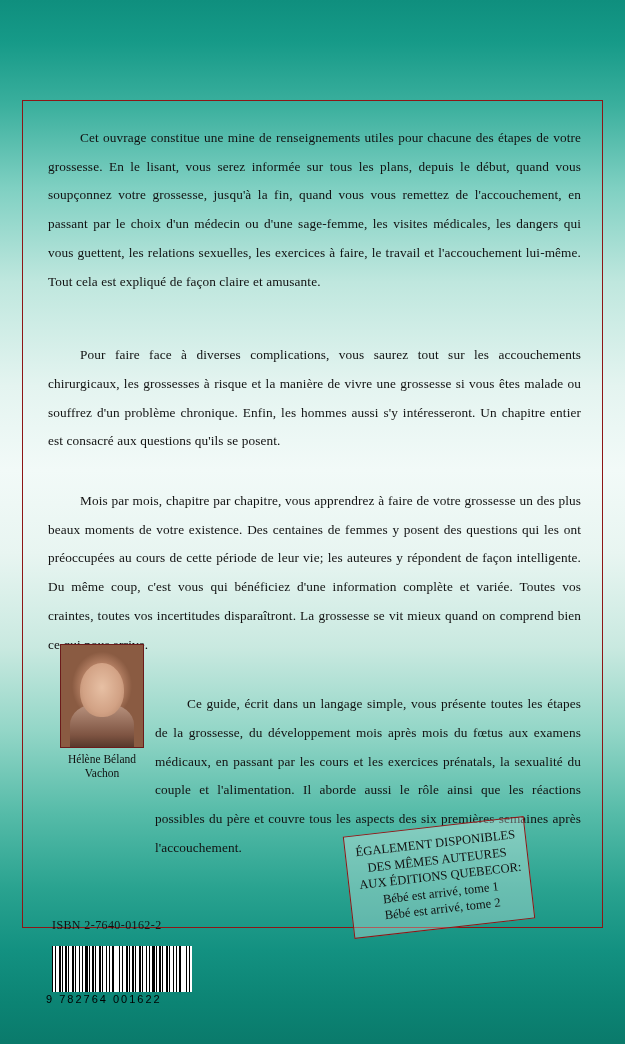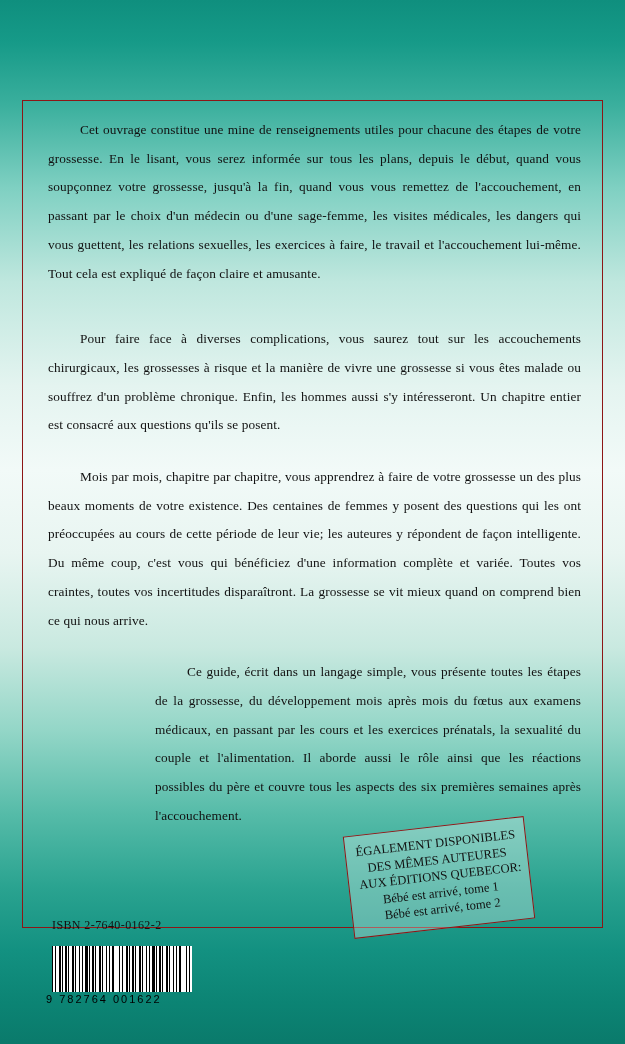--- a/index.html
+++ b/index.html
@@ -51,21 +51,21 @@
     left: 48px;
     top: 108px;
     width: 533px;
     color: #111111;
     font-size: 13.3px;
     line-height: 28.7px;
     text-align: justify;
     letter-spacing: 0.1px;
   }
   .text-col p {
-    margin: 8px 0 1px 0;
+    margin: 16px 0 1px 0;
     text-indent: 32px;
   }
   .para-gap {
     height: 14px;
   }
   .last-para {
     padding-left: 107px;
     text-indent: 32px;
   }
   .author-block {
@@ -183,20 +183,25 @@
     <p>Cet ouvrage constitue une mine de renseignements utiles pour chacune des étapes de votre grossesse. En le lisant, vous serez informée sur tous les plans, depuis le début, quand vous soupçonnez votre grossesse, jusqu'à la fin, quand vous vous remettez de l'accouchement, en passant par le choix d'un médecin ou d'une sage-femme, les visites médicales, les dangers qui vous guettent, les relations sexuelles, les exercices à faire, le travail et l'accouchement lui-même. Tout cela est expliqué de façon claire et amusante.</p>
     <div class="para-gap"></div>
     <div class="para-gap"></div>
     <p>Pour faire face à diverses complications, vous saurez tout sur les accouchements chirurgicaux, les grossesses à risque et la manière de vivre une grossesse si vous êtes malade ou souffrez d'un problème chronique. Enfin, les hommes aussi s'y intéresseront. Un chapitre entier est consacré aux questions qu'ils se posent.</p>
     <div class="para-gap"></div>
     <p>Mois par mois, chapitre par chapitre, vous apprendrez à faire de votre grossesse un des plus beaux moments de votre existence. Des centaines de femmes y posent des questions qui les ont préoccupées au cours de cette période de leur vie; les auteures y répondent de façon intelligente. Du même coup, c'est vous qui bénéficiez d'une information complète et variée. Toutes vos craintes, toutes vos incertitudes disparaîtront. La grossesse se vit mieux quand on comprend bien ce qui nous arrive.</p>
     <div class="para-gap"></div>
     <p class="last-para">Ce guide, écrit dans un langage simple, vous présente toutes les étapes de la grossesse, du développement mois après mois du fœtus aux examens médicaux, en passant par les cours et les exercices prénatals, la sexualité du couple et l'alimentation. Il aborde aussi le rôle ainsi que les réactions possibles du père et couvre tous les aspects des six premières semaines après l'accouchement.</p>
   </div>
 
+  <div class="author-block">
+    <div class="author-photo"></div>
+    <div class="author-name">Hélène Béland</div>
+    <div class="author-name" style="margin-top:0">Vachon</div>
+  </div>
 
   <div class="promo-box">
     <div class="line">ÉGALEMENT DISPONIBLES</div>
     <div class="line">DES MÊMES AUTEURES</div>
     <div class="line">AUX ÉDITIONS QUEBECOR:</div>
     <div class="line">Bébé est arrivé, tome 1</div>
     <div class="line">Bébé est arrivé, tome 2</div>
   </div>
 
   <div class="isbn">ISBN 2-7640-0162-2</div>

